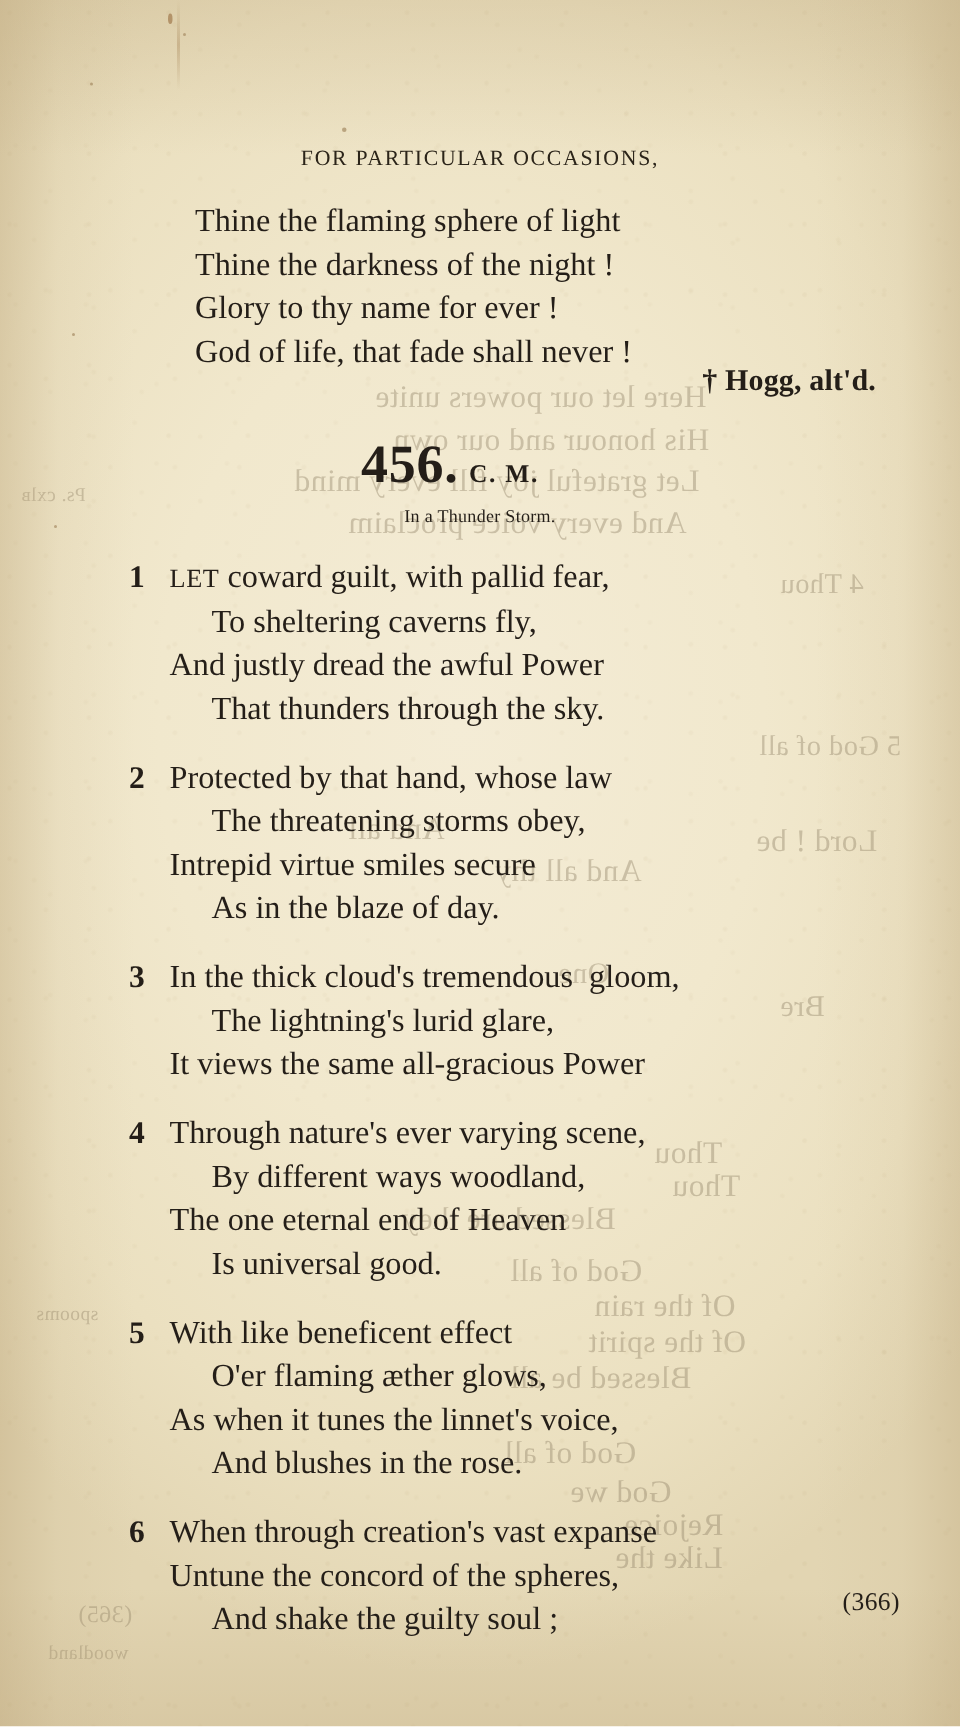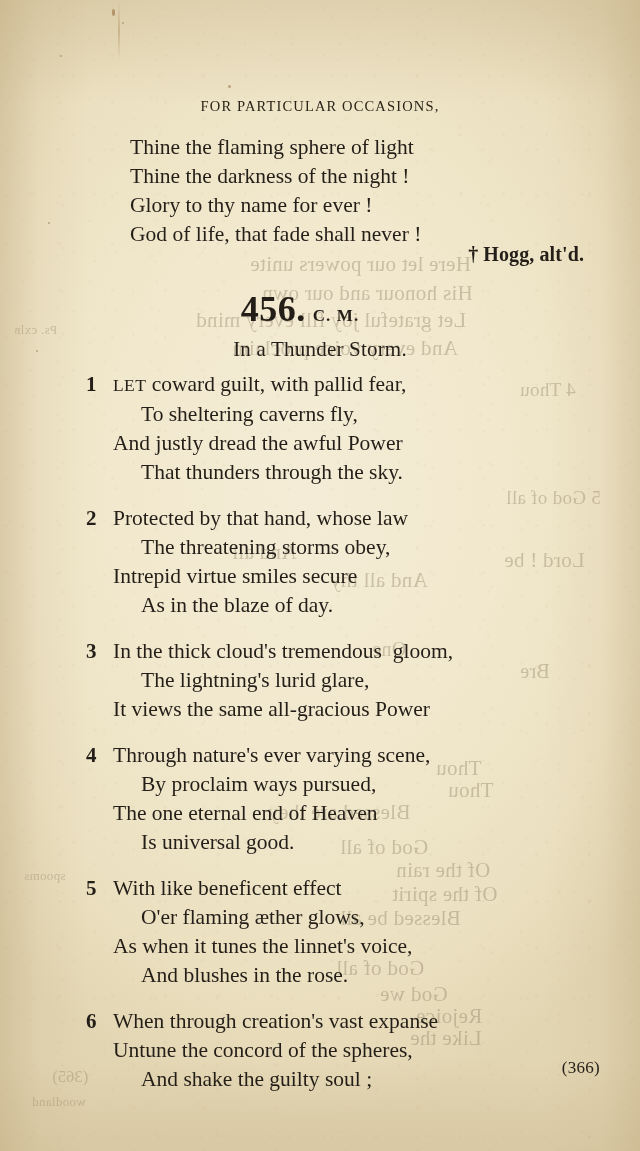--- a/index.html
+++ b/index.html
@@ -130,21 +130,21 @@
     font-variant: small-caps;
     margin-left: 7px;
   }
 
   .hymn-subtitle {
     position: absolute;
     top: 337px;
     left: 0;
     width: 640px;
     text-align: center;
-    font-size: 21px;
+    font-size: 12px;
     letter-spacing: .2px;
   }
 
   .stanzas {
     position: absolute;
     top: 370px;
     left: 86px;
     width: 500px;
   }
   .stanza {
@@ -274,21 +274,21 @@
           <div class="stanza-lines">
             <div class="line">In the thick cloud's tremendous  gloom,</div>
             <div class="line indent">The lightning's lurid glare,</div>
             <div class="line">It views the same all-gracious Power</div>
           </div>
         </div>
         <div class="stanza">
           <div class="stanza-number">4</div>
           <div class="stanza-lines">
             <div class="line">Through nature's ever varying scene,</div>
-            <div class="line indent">By proclaim ways pursued,</div>
+            <div class="line indent">By different ways woodland,</div>
             <div class="line">The one eternal end of Heaven</div>
             <div class="line indent">Is universal good.</div>
           </div>
         </div>
         <div class="stanza">
           <div class="stanza-number">5</div>
           <div class="stanza-lines">
             <div class="line">With like beneficent effect</div>
             <div class="line indent">O'er flaming æther glows,</div>
             <div class="line">As when it tunes the linnet's voice,</div>

